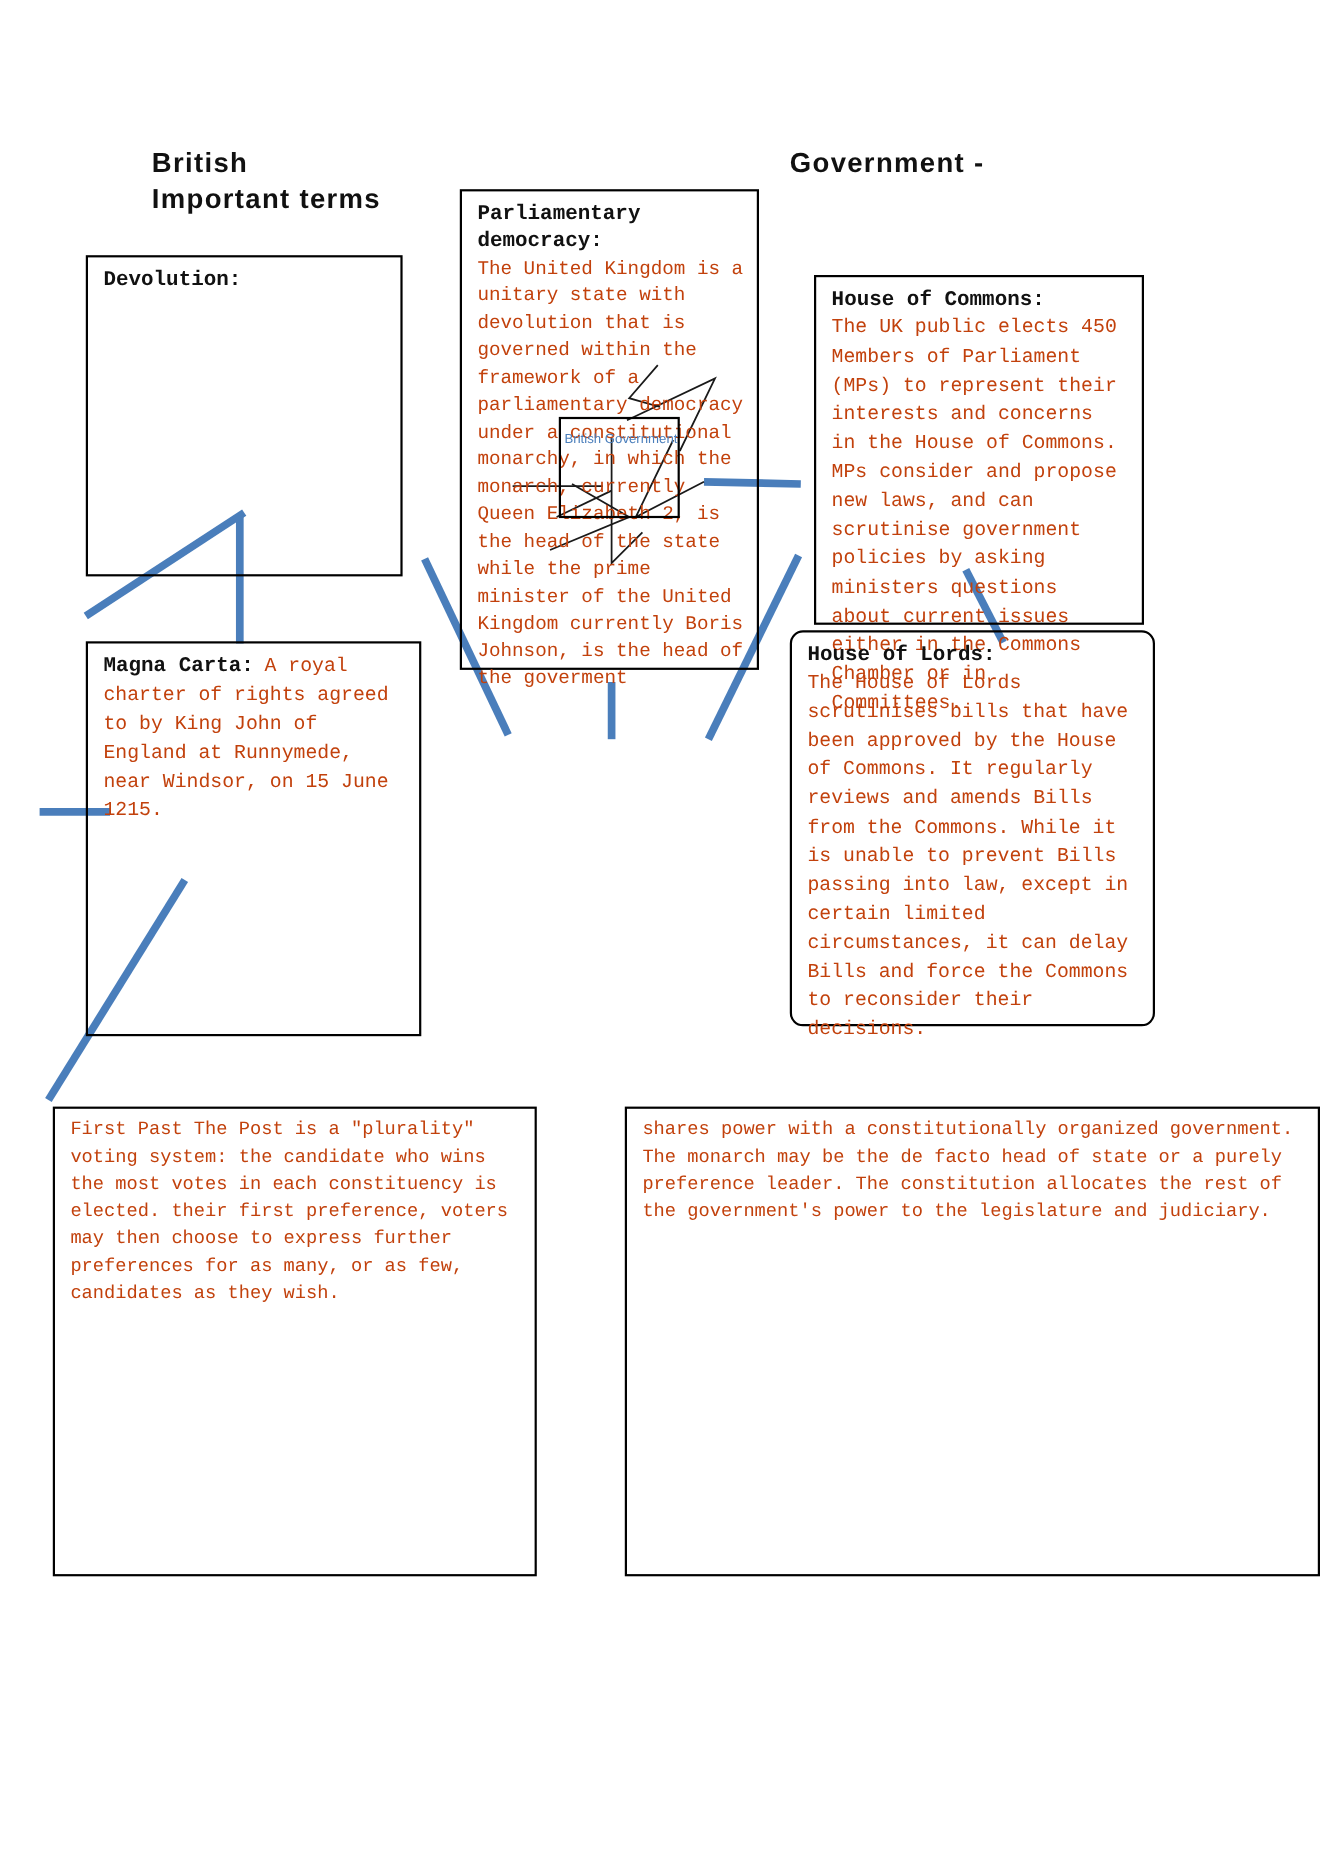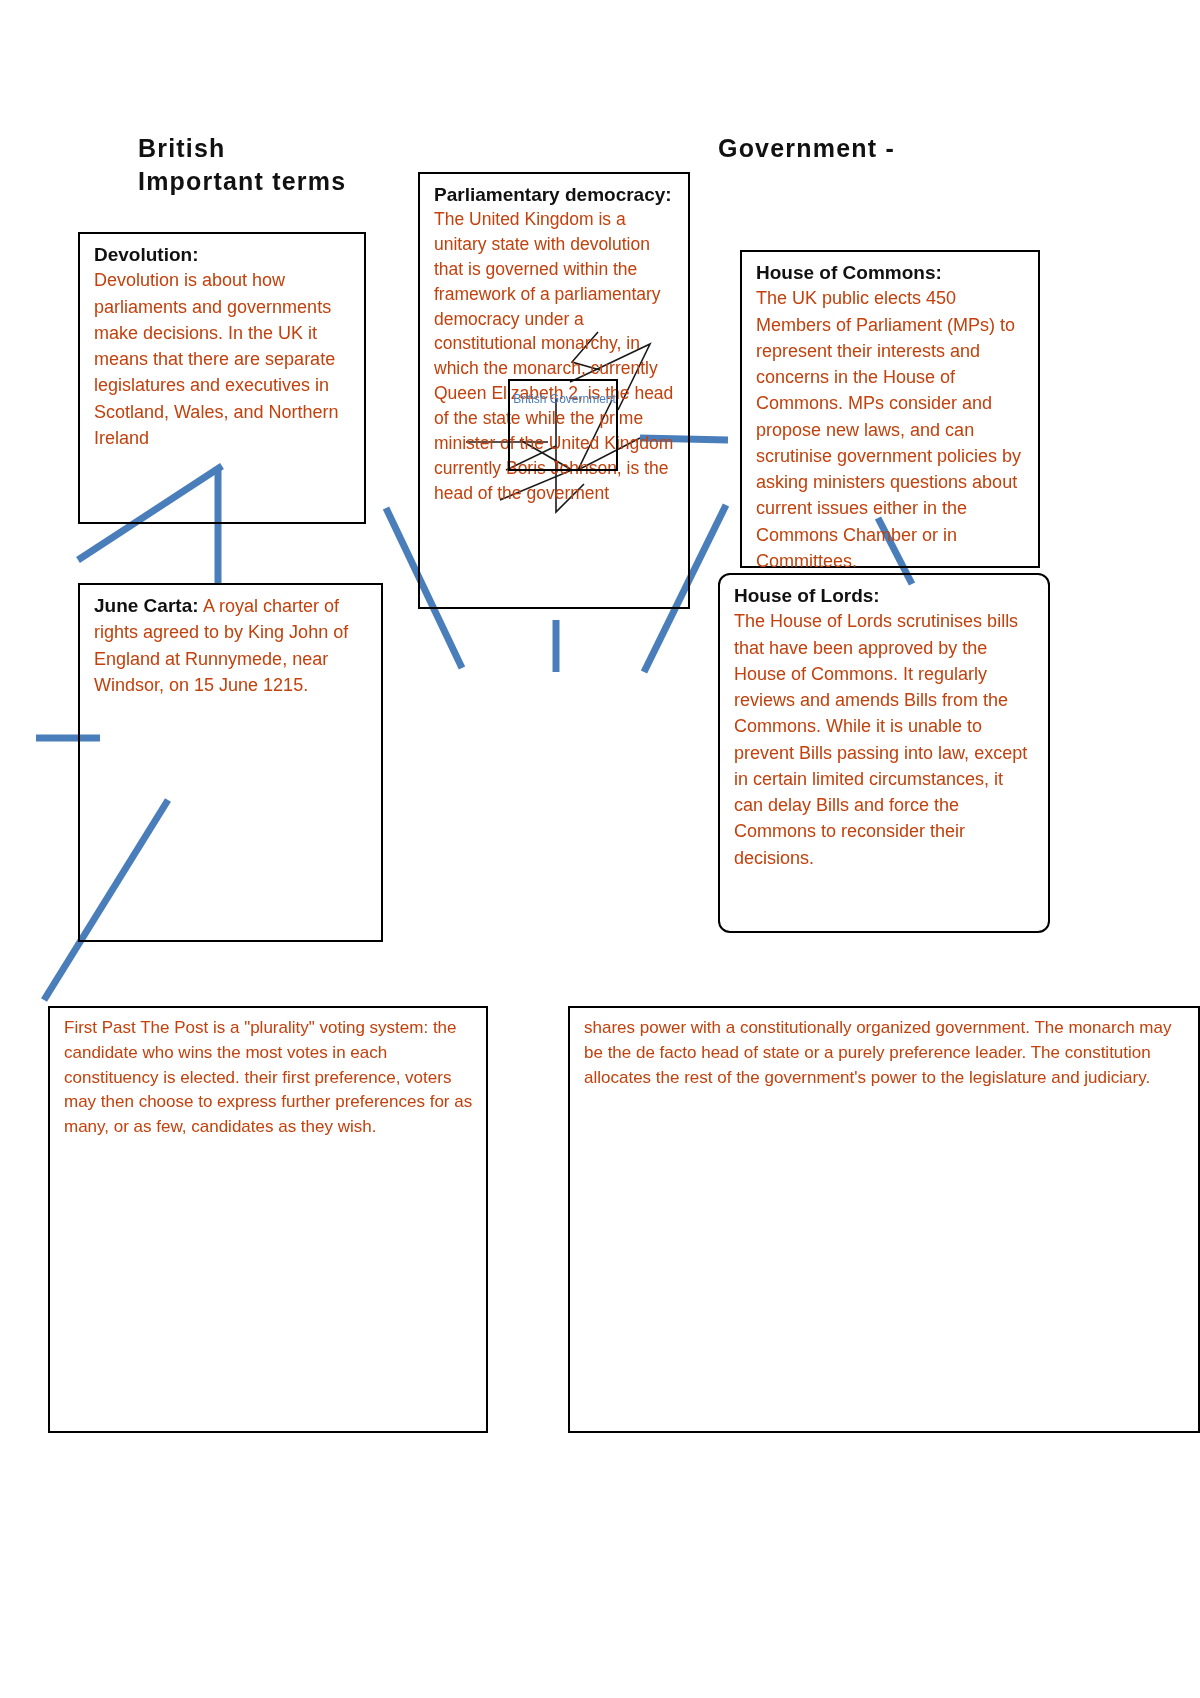--- a/index.html
+++ b/index.html
@@ -29,20 +29,21 @@
   }
   #title-left { left: 138px; top: 132px; }
   #title-right { left: 718px; top: 132px; }
 
   .box {
     position: absolute;
     border: 2px solid #000000;
     box-sizing: border-box;
     background: transparent;
     padding: 8px 12px 8px 14px;
+    font-family: Liberation Mono, monospace;
   }
   .box .head {
     font-size: 19px;
     font-weight: bold;
     color: #111111;
     line-height: 1.33;
     display: block;
   }
   .box .body {
     font-size: 18px;
@@ -143,25 +144,24 @@
     <polyline class="black-thin" points="500,500 572,470 520,440"></polyline>
     <polyline class="black-thin" points="612,400 578,470 640,438"></polyline>
     <polyline class="black-thin" points="556,398 556,512 584,484"></polyline>
     <polyline class="black-thin" points="598,332 572,362 600,370"></polyline>
     <line class="black-thin" x1="466" y1="442" x2="548" y2="442"></line>
     <line class="black-thin" x1="506" y1="470" x2="556" y2="446"></line>
   </svg>
 
   <div class="box" id="box-devolution">
     <span class="head">Devolution:</span>
-    <span class="body">Devolution is about how parliaments and governments make decisions. In the UK it means that there are separate legislatures and executives in Scotland, Wales, and Northern Ireland</span>
   </div>
 
   <div class="box inlinehead" id="box-magna">
-    <span class="head">June Carta:</span>
+    <span class="head">Magna Carta:</span>
     <span class="body"> A royal charter of rights agreed to by King John of England at Runnymede, near Windsor, on 15 June 1215.</span>
   </div>
 
   <div class="box" id="box-parliament">
     <span class="head">Parliamentary democracy:</span>
     <span class="body">The United Kingdom is a unitary state with devolution that is governed within the framework of a parliamentary democracy under a constitutional monarchy, in which the monarch, currently Queen Elizabeth 2, is the head of the state while the prime minister of the United Kingdom currently Boris Johnson, is the head of the goverment</span>
   </div>
 
   <div id="inner-rect"></div>
   <div id="scribble-label">British Government</div>

